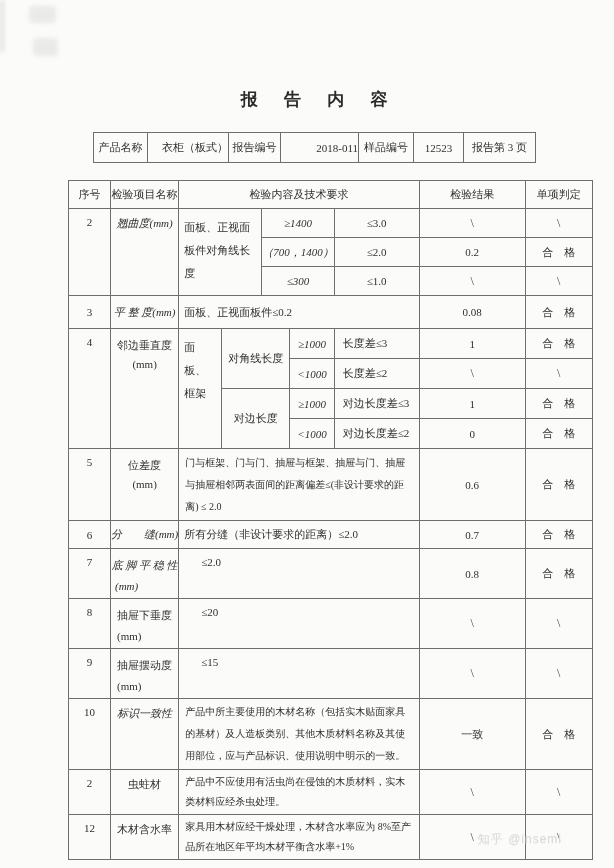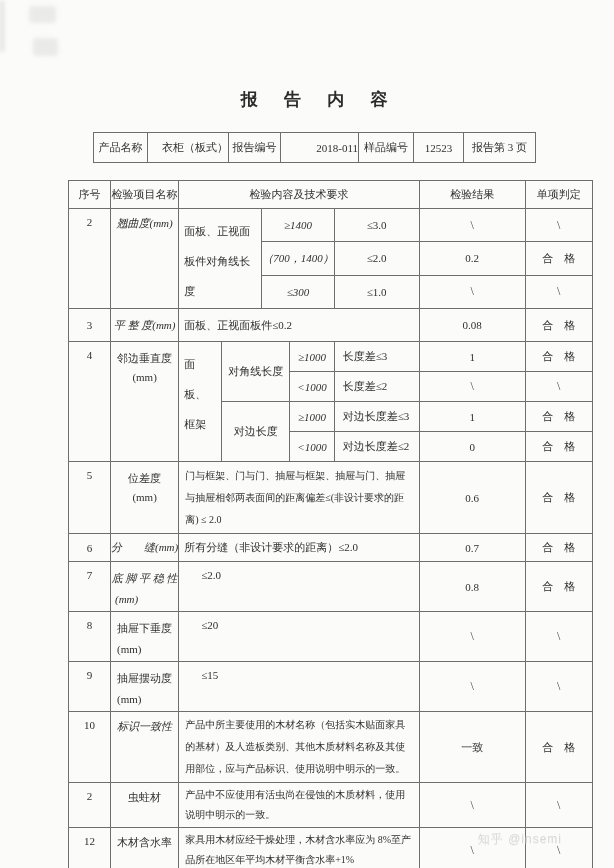--- a/index.html
+++ b/index.html
@@ -38,21 +38,21 @@
 
   .main-table { position:absolute; top:180px; left:68px; }
 
   .h28{height:28px} .h29{height:29px} .h33{height:33px} .h30{height:30px}
   .h72{height:72px} .h42{height:42px} .h35{height:35px} .h68{height:68px} .h40{height:40px}
 
   .tl { text-align:left; padding:2px 5px; }
   .vtop { vertical-align:top; padding-top:7px; }
   .content { font-size:10px; line-height:22px; text-align:left; padding:2px 6px; }
   .lh20 { line-height:20px; }
-  .lh21 { line-height:30px;margin-top:44px; }
+  .lh21 { line-height:23px;margin-top:44px; }
   .indent { padding-left:22px; }
   .nowrap { white-space:nowrap;font-style:italic; }
   .slash { font-size:12px; color:#3d3d3d; }
   .unit-line { line-height:19px; }
 
   .watermark {
     position:absolute; top:831px; right:52px;
     font-size:12px; color:#d9d9d9; letter-spacing:1px;
     font-family:"Liberation Sans","DejaVu Sans",sans-serif;
     text-shadow:0 1px 0 #f2f2f2;
@@ -233,21 +233,21 @@
       <td class="vtop">10</td>
       <td class="vtop nowrap">标识一致性</td>
       <td colspan="5" class="content">产品中所主要使用的木材名称（包括实木贴面家具的基材）及人造板类别、其他木质材料名称及其使用部位，应与产品标识、使用说明中明示的一致。</td>
       <td>一致</td>
       <td>合　格</td>
     </tr>
 
     <tr class="h40">
       <td class="vtop">2</td>
       <td class="vtop">虫蛀材</td>
-      <td colspan="5" class="content lh20">产品中不应使用有活虫尚在侵蚀的木质材料，使用说明中明示的一致。</td>
+      <td colspan="5" class="content lh20">产品中不应使用有活虫尚在侵蚀的木质材料，实木类材料应经杀虫处理。</td>
       <td class="slash">\</td>
       <td class="slash">\</td>
     </tr>
 
     <tr class="h40">
       <td class="vtop">12</td>
       <td class="vtop">木材含水率</td>
       <td colspan="5" class="content lh20">家具用木材应经干燥处理，木材含水率应为 8%至产品所在地区年平均木材平衡含水率+1%</td>
       <td class="slash">\</td>
       <td class="slash">\</td>

